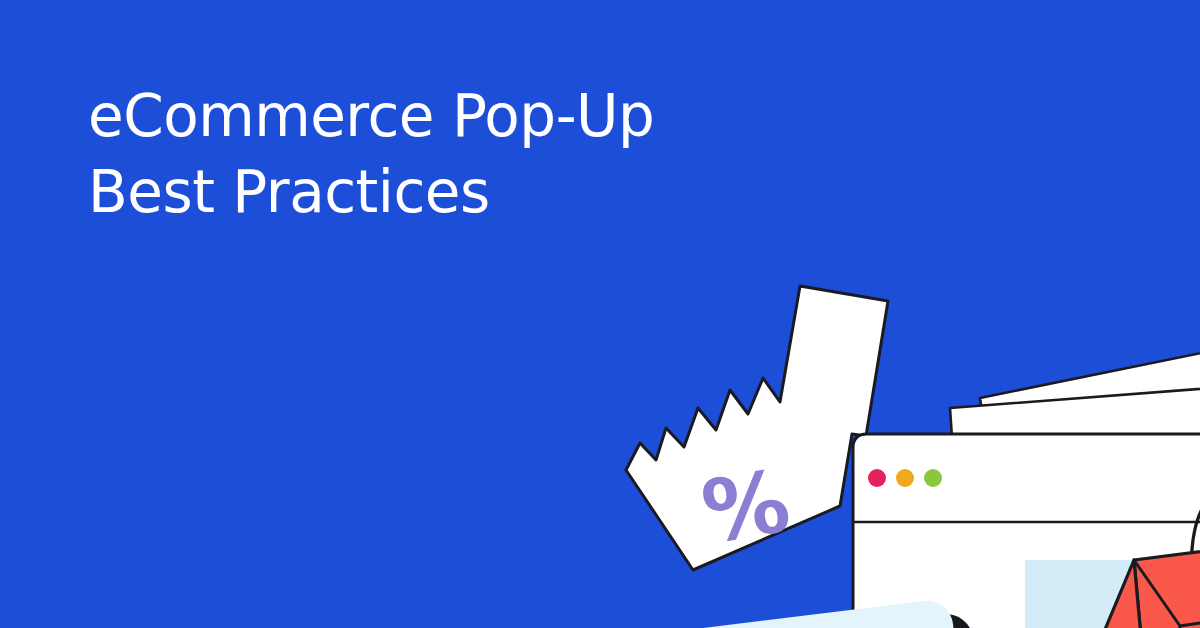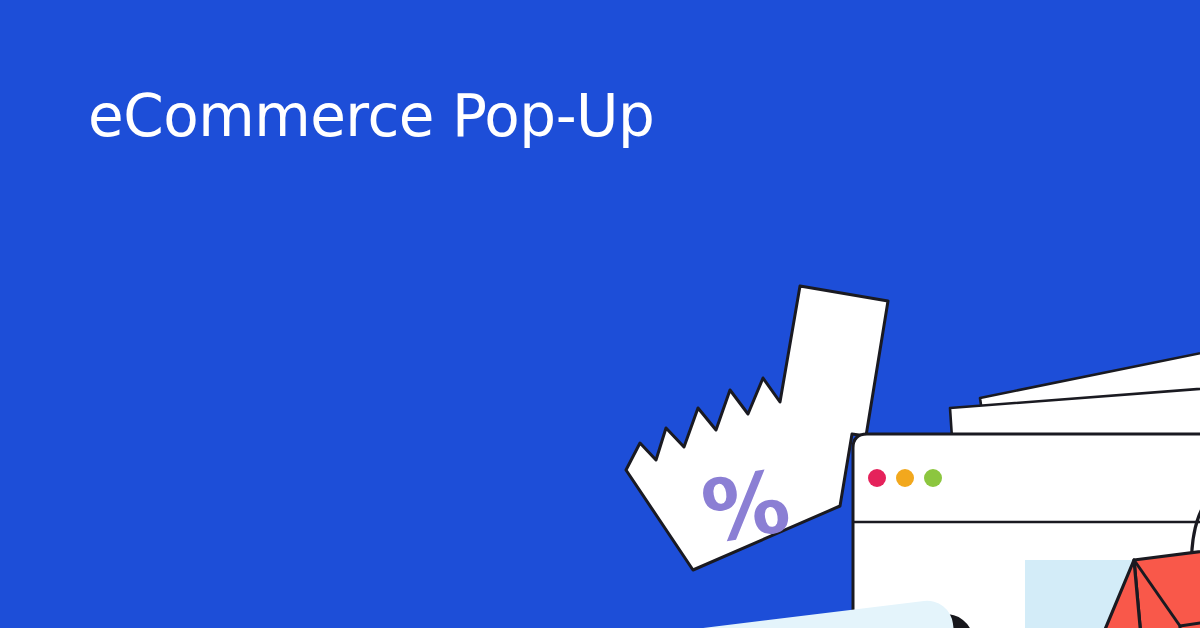--- a/index.html
+++ b/index.html
@@ -45,20 +45,21 @@
     height: 390px;
   }
 </style>
 </head>
 <body>
 
 <div id="banner" style="background: #1d4ed8;">
 
   <div id="title-block">
     <div class="title-line" style="color: rgb(255, 255, 255);">eCommerce Pop-Up</div>
+    <div class="title-line" style="color: rgb(255, 255, 255);">Best Practices</div>
   </div>
 
   <div id="art">
     <svg viewBox="0 0 720 390" xmlns="http://www.w3.org/2000/svg">
       <defs>
         <clipPath id="clip-browser-body">
           <path d="M373 196 L1195 196 L1210 880 L388 880 Z"></path>
         </clipPath>
         <clipPath id="clip-browser-inner">
           <rect x="374" y="200" width="820" height="670"></rect>

